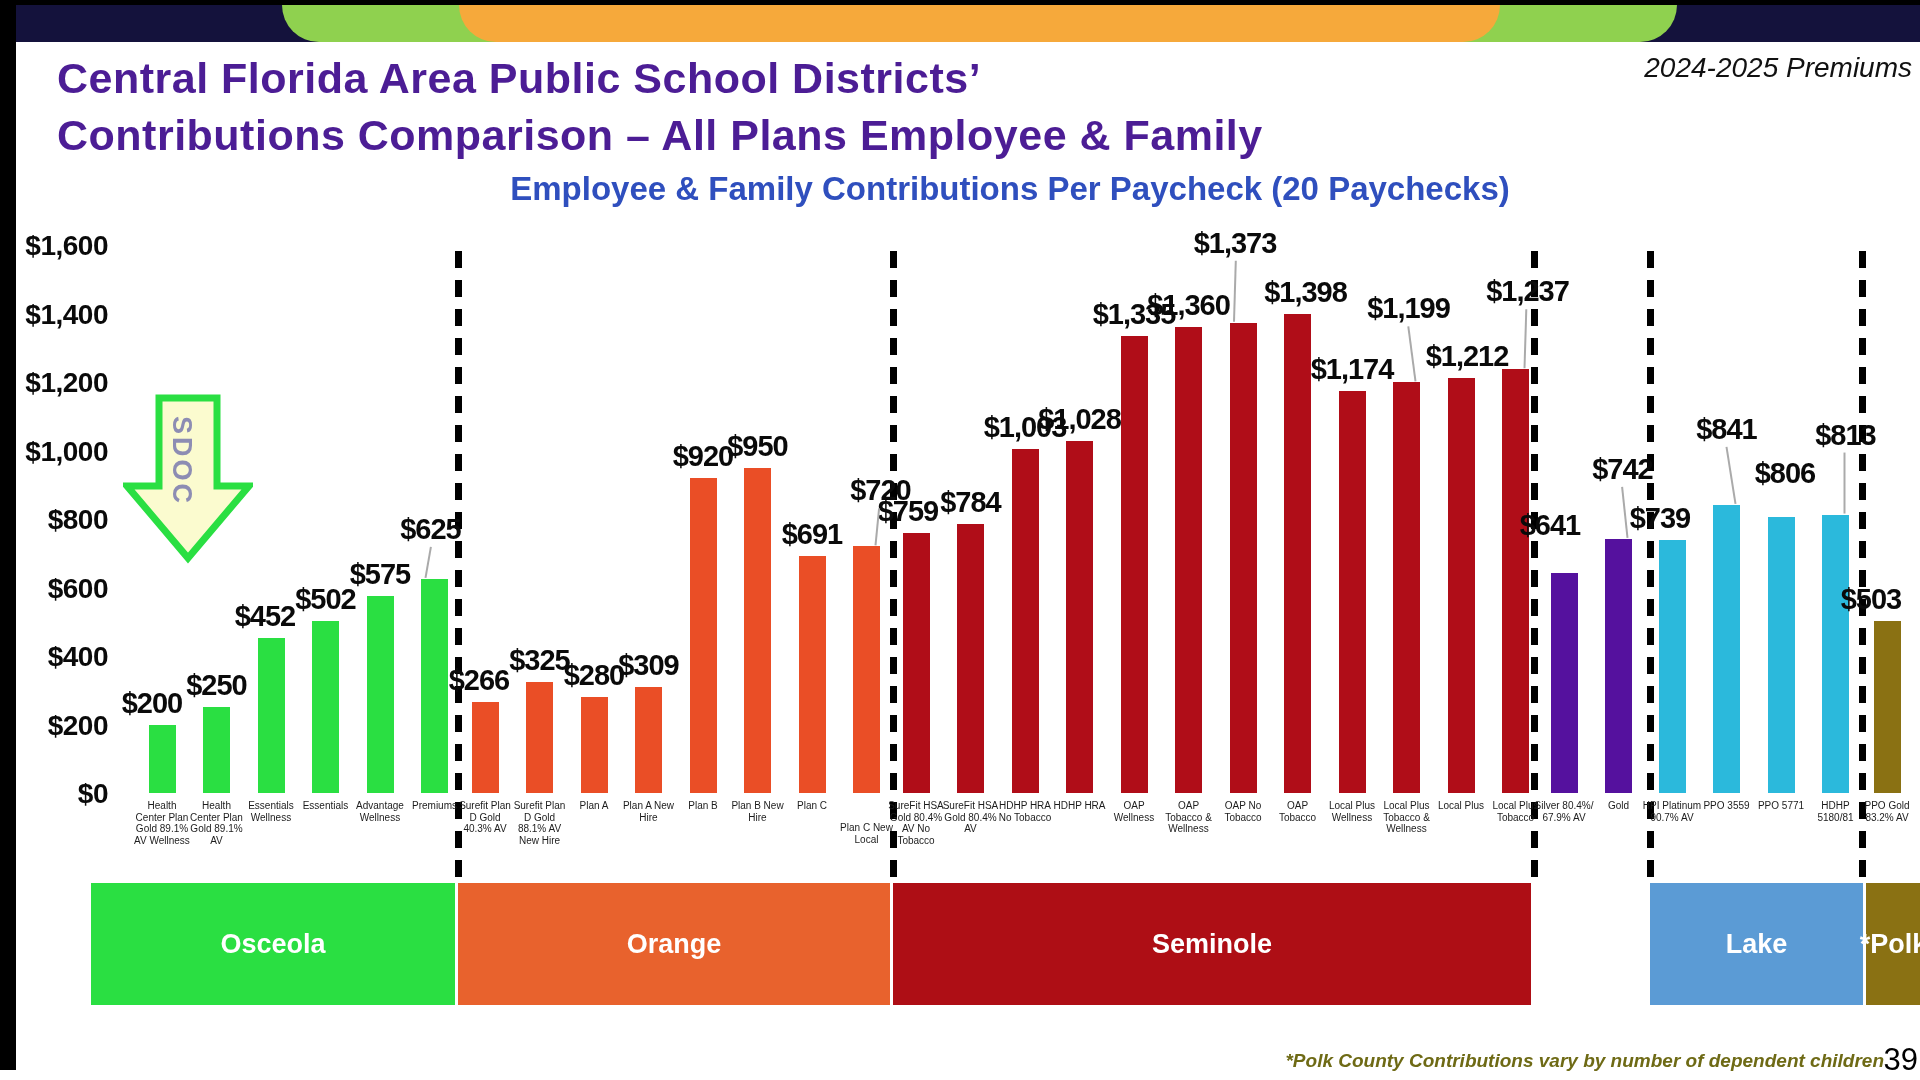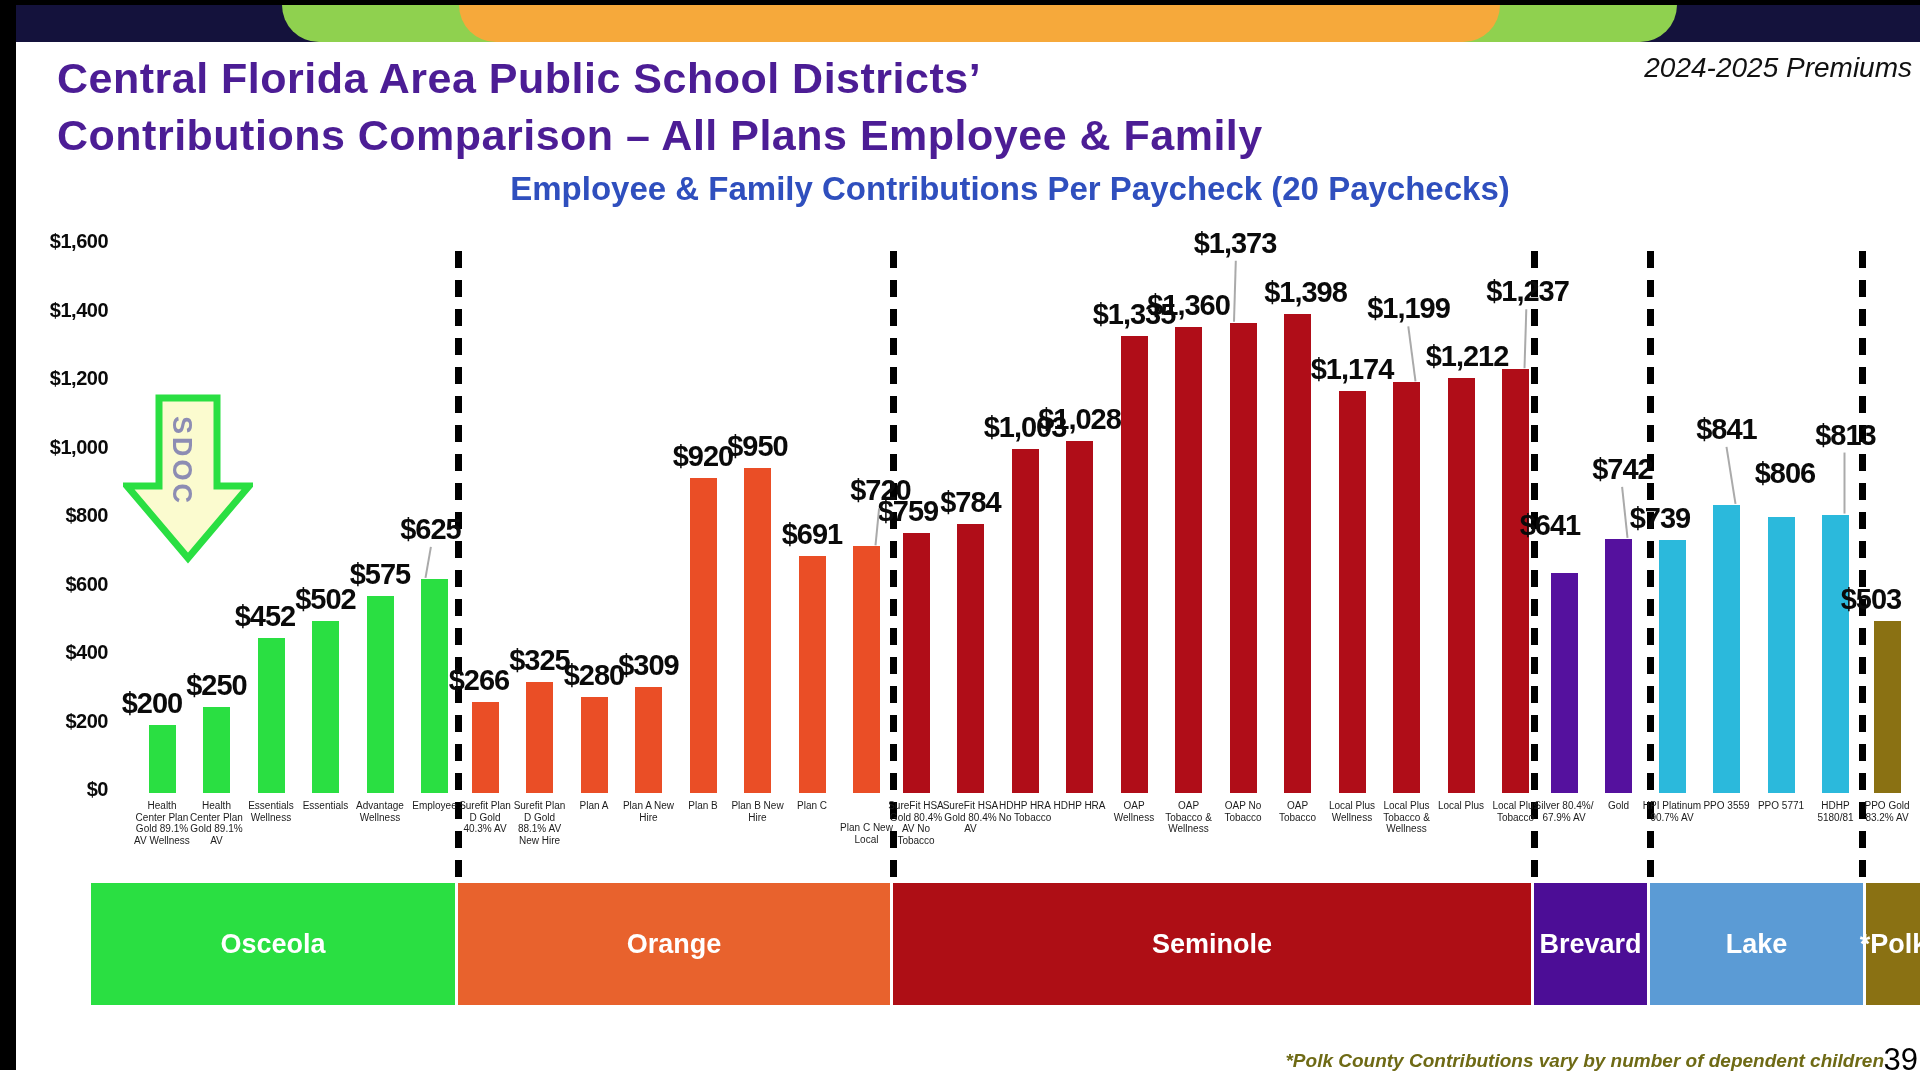--- a/index.html
+++ b/index.html
@@ -14,21 +14,21 @@
                  border-radius:0 0 42px 42px;}
   .left-strip{position:absolute;left:0;top:0;width:16px;height:1070px;background:#000;z-index:6;}
   
   .title{position:absolute;left:57px;top:50px;font-size:43px;line-height:57px;font-weight:bold;
          color:#4c1d95;letter-spacing:.5px;z-index:3;}
   .premiums{position:absolute;right:8px;top:52px;font-size:28px;font-style:italic;color:#111;z-index:3;}
   .chart-title{position:absolute;left:100px;right:0;top:170px;text-align:center;font-size:33px;
                font-weight:bold;color:#2F4FBE;z-index:3;}
   
   #chart-root{position:absolute;left:0;top:0;width:1920px;height:1080px;z-index:2;}
-  .ytick{position:absolute;left:0;width:108px;height:30px;text-align:right;font-size:20px;
+  .ytick{position:absolute;left:0;width:108px;height:30px;text-align:right;font-size:28px;
          font-weight:bold;color:#0a0a0a;letter-spacing:-.5px;}
   .bar{position:absolute;}
   .val-label{position:absolute;width:150px;text-align:center;font-size:29px;line-height:32px;
              font-weight:bold;color:#0a0a0a;letter-spacing:-1px;white-space:nowrap;}
   .tick{position:absolute;width:60px;text-align:center;font-size:10px;line-height:1.15;color:#1c1c1c;}
   .sep{position:absolute;width:7px;top:251px;height:627px;
        background:repeating-linear-gradient(to bottom,#000 0 17px,transparent 17px 29px);}
   .band-seg{position:absolute;top:883px;height:122px;display:flex;align-items:center;
             justify-content:center;box-sizing:border-box;border-right:3px solid #fff;}
   .band-seg span{color:#fff;font-size:27px;font-weight:bold;white-space:nowrap;}
@@ -87,21 +87,21 @@
       <div class="val-label" style="left: 190px; top: 600.19px;">$452</div>
       <div class="tick" style="left: 241px; top: 800px;">Essentials Wellness</div>
       <div class="bar" style="left: 312px; top: 621.065px; width: 27px; height: 171.935px; background: rgb(42, 223, 66);"></div>
       <div class="val-label" style="left: 250.5px; top: 583.065px;">$502</div>
       <div class="tick" style="left: 295.5px; top: 800px;">Essentials</div>
       <div class="bar" style="left: 366.5px; top: 596.062px; width: 27px; height: 196.938px; background: rgb(42, 223, 66);"></div>
       <div class="val-label" style="left: 305px; top: 558.062px;">$575</div>
       <div class="tick" style="left: 350px; top: 800px;">Advantage Wellness</div>
       <div class="bar" style="left: 421px; top: 578.938px; width: 27px; height: 214.063px; background: rgb(42, 223, 66);"></div>
       <div class="val-label" style="left: 355.5px; top: 512.938px;">$625</div>
-      <div class="tick" style="left: 404.5px; top: 800px;">Employee</div>
+      <div class="tick" style="left: 404.5px; top: 800px;">Premiums</div>
       <div class="band-seg" style="left: 91px; width: 367px; background: rgb(42, 223, 66);">
         <span>Osceola</span>
       </div>
       <div class="bar" style="left: 471.5px; top: 701.895px; width: 27px; height: 91.105px; background: rgb(234, 78, 38);"></div>
       <div class="val-label" style="left: 404px; top: 663.895px;">$266</div>
       <div class="tick" style="left: 455px; top: 800px;">Surefit Plan D Gold 40.3% AV</div>
       <div class="bar" style="left: 526px; top: 681.688px; width: 27px; height: 111.313px; background: rgb(234, 78, 38);"></div>
       <div class="val-label" style="left: 464.5px; top: 643.688px;">$325</div>
       <div class="tick" style="left: 509.5px; top: 800px;">Surefit Plan D Gold 88.1% AV New Hire</div>
       <div class="bar" style="left: 580.5px; top: 697.1px; width: 27px; height: 95.9px; background: rgb(234, 78, 38);"></div>
@@ -163,23 +163,20 @@
       <div class="tick" style="left: 1485.5px; top: 800px;">Local Plus Tobacco</div>
       <div class="band-seg" style="left: 893px; width: 641px; background: rgb(174, 14, 21);">
         <span>Seminole</span>
       </div>
       <div class="bar" style="left: 1550.5px; top: 573.457px; width: 27px; height: 219.543px; background: rgb(85, 17, 158);"></div>
       <div class="val-label" style="left: 1475px; top: 509px;">$641</div>
       <div class="tick" style="left: 1534px; top: 800px;">Silver 80.4%/ 67.9% AV</div>
       <div class="bar" style="left: 1605px; top: 538.865px; width: 27px; height: 254.135px; background: rgb(85, 17, 158);"></div>
       <div class="val-label" style="left: 1547.5px; top: 452.865px;">$742</div>
       <div class="tick" style="left: 1588.5px; top: 800px;">Gold</div>
-      <div class="band-seg" style="left: 1534px; width: 116px; background: rgb(76, 13, 150);">
-        <span>Brevard</span>
-      </div>
       <div class="bar" style="left: 1658.5px; top: 539.892px; width: 27px; height: 253.108px; background: rgb(43, 185, 220);"></div>
       <div class="val-label" style="left: 1585px; top: 501.892px;">$739</div>
       <div class="tick" style="left: 1642px; top: 800px;">HPI Platinum 90.7% AV</div>
       <div class="bar" style="left: 1713px; top: 504.957px; width: 27px; height: 288.043px; background: rgb(43, 185, 220);"></div>
       <div class="val-label" style="left: 1651.5px; top: 412.957px;">$841</div>
       <div class="tick" style="left: 1696.5px; top: 800px;">PPO 3559</div>
       <div class="bar" style="left: 1767.5px; top: 516.945px; width: 27px; height: 276.055px; background: rgb(43, 185, 220);"></div>
       <div class="val-label" style="left: 1710px; top: 456.945px;">$806</div>
       <div class="tick" style="left: 1751px; top: 800px;">PPO 5771</div>
       <div class="bar" style="left: 1822px; top: 514.547px; width: 27px; height: 278.453px; background: rgb(43, 185, 220);"></div>

